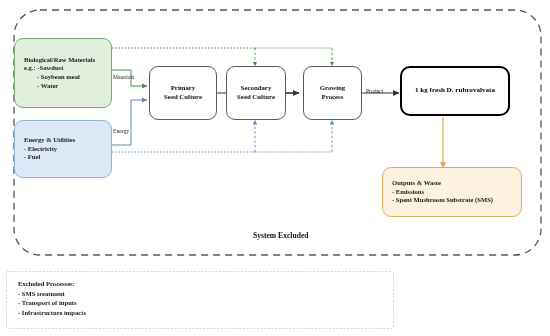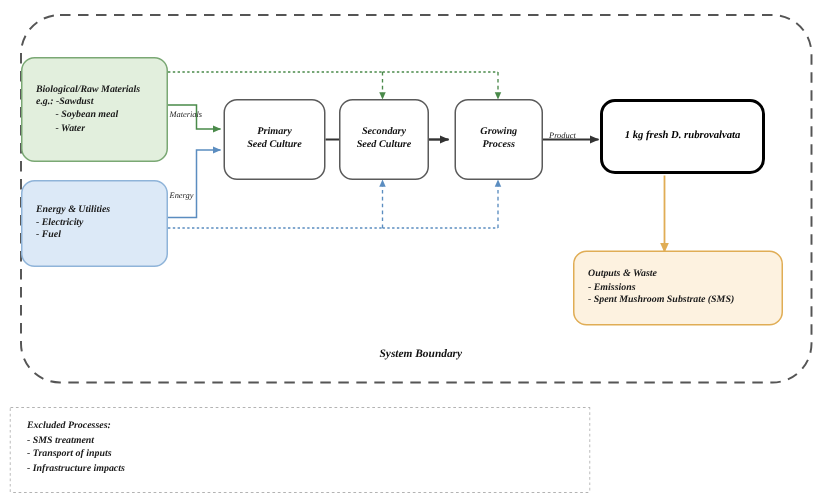--- a/index.html
+++ b/index.html
@@ -9,21 +9,20 @@
   }
   body {
     font-family: "Liberation Serif", serif;
   }
   #canvas {
     position: relative;
     width: 550px;
     height: 336px;
     background: #ffffff;
     overflow: hidden;
-    font-style: italic;
   }
   .svg-layer {
     position: absolute;
     left: 0;
     top: 0;
     width: 550px;
     height: 336px;
   }
   .box {
     position: absolute;
@@ -196,21 +195,21 @@
   <div class="box res-box orange-box" style="left:382px; top:167px; width:140px; height:50px;">
     <div class="box-lines">Outputs &amp; Waste</div>
     <div class="box-lines">- Emissions</div>
     <div class="box-lines">- Spent Mushroom Substrate (SMS)</div>
   </div>
 
   <div class="flow-label" style="left:113px; top:74px;">Materials</div>
   <div class="flow-label" style="left:113px; top:128px;">Energy</div>
   <div class="flow-label" style="left:366px; top:88px;">Product</div>
 
-  <div class="sys-label" style="left:253px; top:231px;">System Boundary</div>
+  <div class="sys-label" style="left:253px; top:231px;">System Excluded</div>
 
   <div class="excluded-box" style="left:7px; top:272px; width:386px; height:56px; border:none;">
     <div class="box-lines">Excluded Processes:</div>
     <div class="box-lines">- SMS treatment</div>
     <div class="box-lines">- Transport of inputs</div>
     <div class="box-lines">- Infrastructure impacts</div>
   </div>
 
 </div>
 

